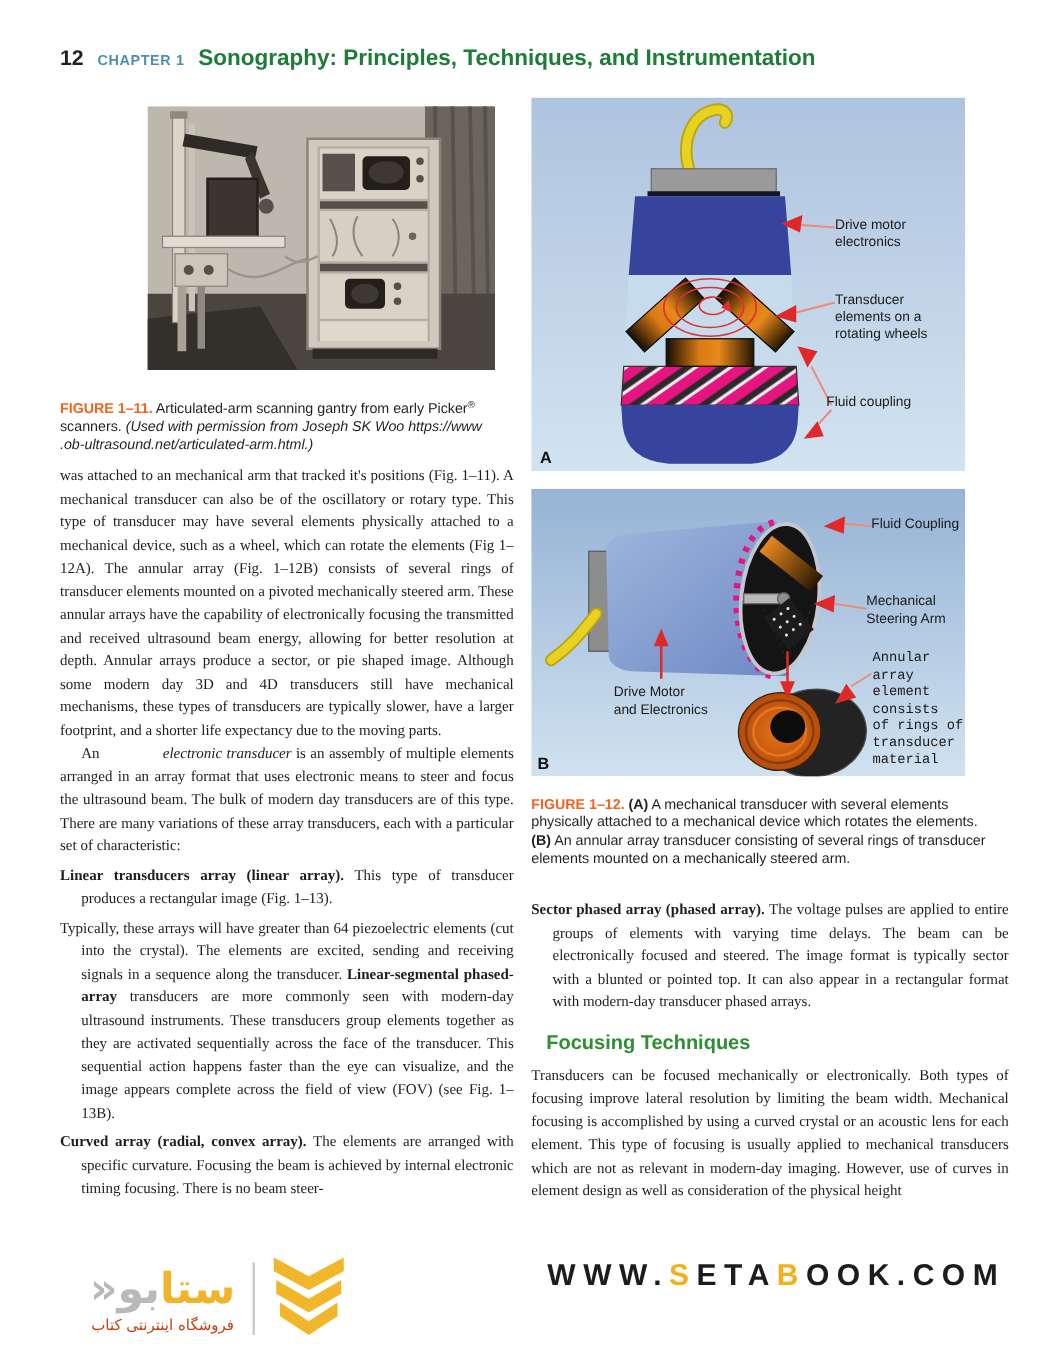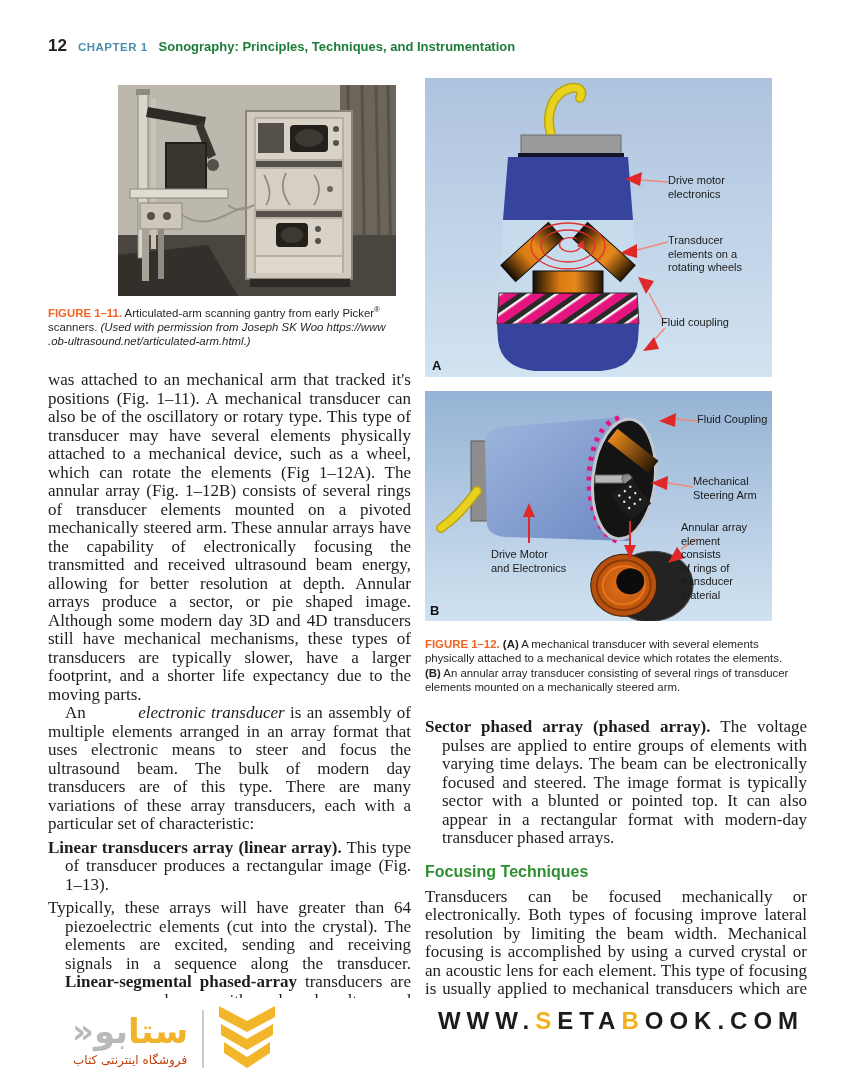--- a/index.html
+++ b/index.html
@@ -4,45 +4,45 @@
 <style>
   html,body { margin:0; padding:0; background:#ffffff; }
   .page { position:relative; width:845px; height:1080px; background:#fff; overflow:hidden;
           font-family:"Liberation Serif", serif; }
 
   
   .pg-header { position:absolute; left:48px; top:36px; display:flex; align-items:baseline; gap:11px;
                font-family:"Liberation Sans", sans-serif; }
   .pg-num { font-weight:bold; font-size:17px; color:#231f20; }
   .pg-chapter { font-weight:bold; font-size:11.5px; color:#4b8fad; letter-spacing:.5px; }
-  .pg-title { font-weight:bold; font-size:13px; color:#1c7c38; }
+  .pg-title { font-weight:bold; font-size:18px; color:#1c7c38; }
 
   
   .photo { position:absolute; left:118px; top:85px; width:278px; height:211px; }
   .photo svg { display:block; }
 
   
   .caption { font-family:"Liberation Sans", sans-serif; font-size:11.4px; line-height:14.3px;
              color:#231f20; margin:0; }
-  .cap-1-11 { position:absolute; left:48px; top:303px; width:340px; }
+  .cap-1-11 { position:absolute; left:48px; top:317px; width:340px; }
   .cap-1-12 { position:absolute; left:425px; top:637px; width:374px; }
   .cap-label { color:#f26322; font-weight:bold; }
   .credit { font-style:italic; }
   .cap-b { font-weight:bold; }
 
   
   .col-left  { position:absolute; left:48px;  top:371px; width:363px; height:627px; overflow:hidden; }
   .col-right { position:absolute; left:425px; top:718px; width:382px; height:280px; overflow:hidden; }
-  .body-p { margin:0; font-size:17px; line-height:18.5px; color:#1d1d1d; text-align:justify; }
+  .body-p { margin:0; font-size:12px; line-height:18.5px; color:#1d1d1d; text-align:justify; }
   .indent { text-indent:17px; }
   .hang { padding-left:17px; text-indent:-17px; }
   .mt { margin-top:5px; }
   .body-p b { font-weight:bold; }
   .body-p em { font-style:italic;margin-left:47px; }
-  .sec-heading { margin:15px 0 7px 0; font-family:"Liberation Sans", sans-serif;
+  .sec-heading { margin:15px 0 7px 12px; font-family:"Liberation Sans", sans-serif;
                  font-size:16px; font-weight:bold; color:#2e8f31; }
 
   
   .panel { position:absolute; left:425px; width:347px; }
   .panel-a { top:78px; height:299px; }
   .panel-b { top:391px; height:230px; }
   .panel svg.scene { position:absolute; left:0; top:0; }
   .il-label { position:absolute; font-family:"Liberation Sans", sans-serif; font-size:11px;
               line-height:13.5px; color:#1a1a1a; white-space:pre-line; }
   .fig-letter { position:absolute; font-family:"Liberation Sans", sans-serif; font-weight:bold;
@@ -263,21 +263,21 @@
         <polygon points="226,92 243,85 242,99" fill="#e02828"></polygon>
         <path d="M272,148 L256,158" stroke="#ef8a78" stroke-width="1.5" fill="none"></path>
         <polygon points="243,172 252,156 260,167" fill="#e02828"></polygon>
         <line x1="104" y1="152" x2="104" y2="124" stroke="#e02828" stroke-width="2"></line>
         <polygon points="104,112 98,126 110,126" fill="#e02828"></polygon>
       </g>
     </svg>
     <div class="il-label" style="left:272px; top:22px;">Fluid Coupling</div>
     <div class="il-label" style="left:268px; top:84px;">Mechanical
 Steering Arm</div>
-    <div class="il-label" style="left:256px; top:130px;">Annular array
+    <div class="il-label" style="left:273px; top:130px;font-family:Liberation Mono, monospace;">Annular array
 element
 consists
 of rings of
 transducer
 material</div>
     <div class="il-label" style="left:66px; top:157px;">Drive Motor
 and Electronics</div>
     <div class="fig-letter" style="left:5px; top:212px;">B</div>
   </div>
 

